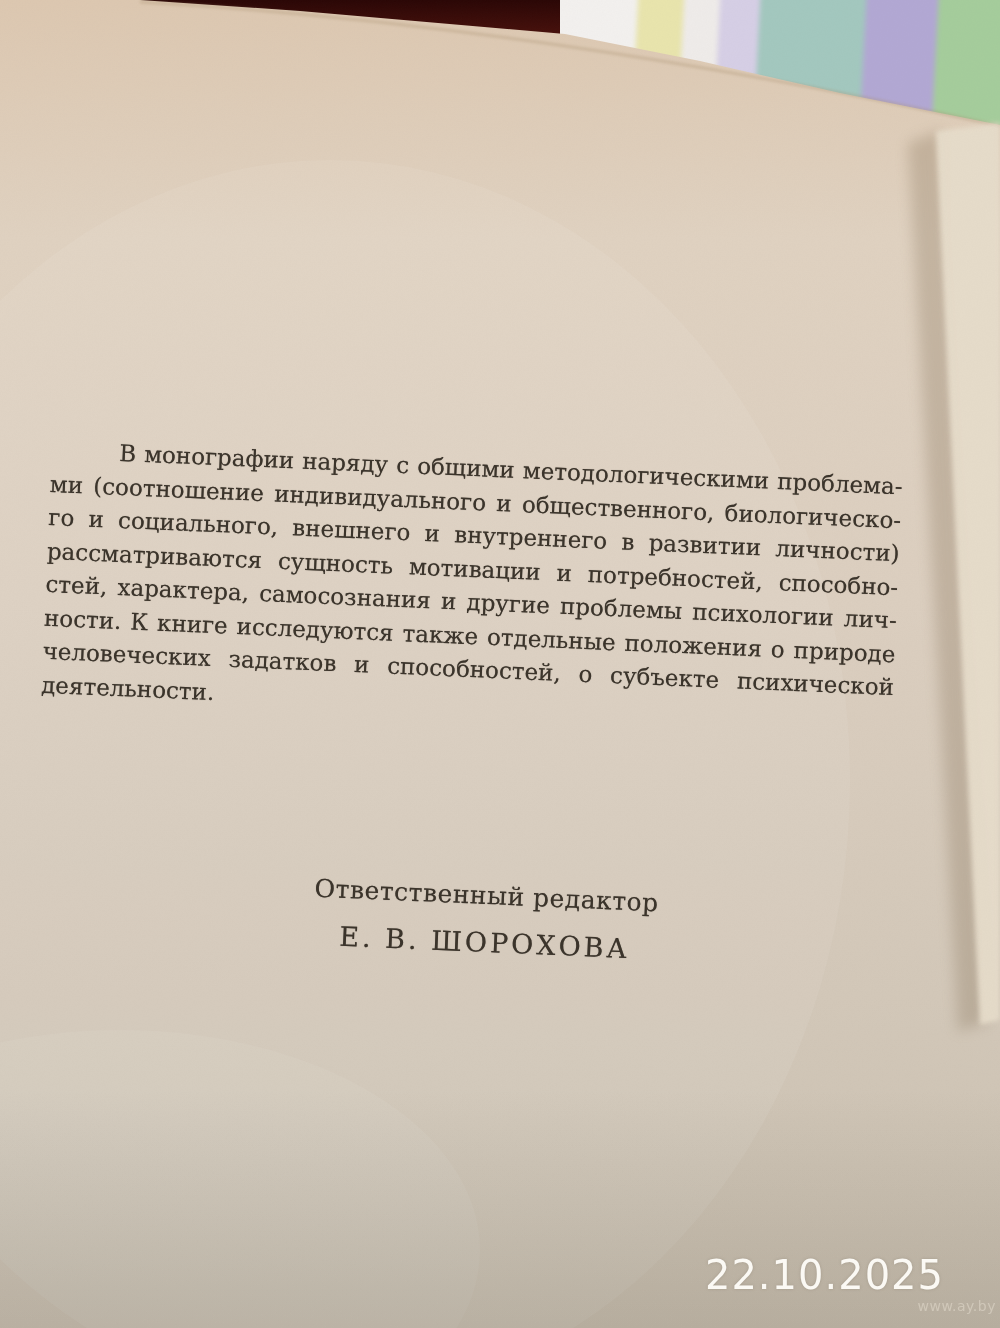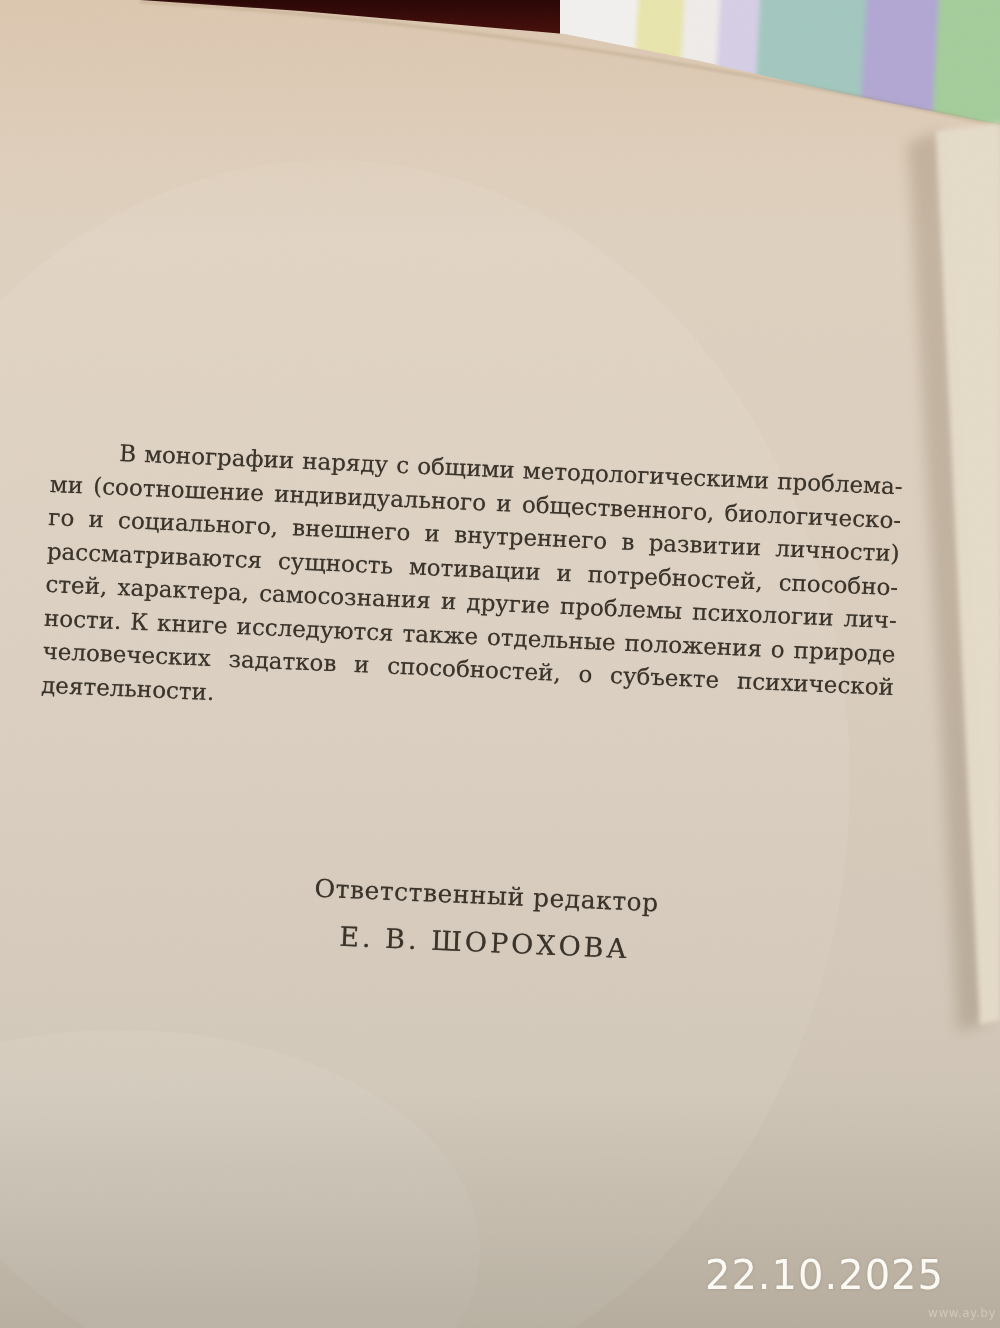--- a/index.html
+++ b/index.html
@@ -30,23 +30,23 @@
   
   .timestamp{
     position:absolute;right:34px;bottom:30px;
     font-family:"DejaVu Sans", sans-serif;
     font-size:40px;color:#fbf9f4;letter-spacing:1px;
     text-shadow:0 0 3px rgba(120,110,95,.35);
     display:flex;align-items:flex-end;
   }
   .ts-space{display:inline-block;width:22px;}
   .watermark{
-    position:absolute;right:4px;bottom:8px;
+    position:absolute;right:4px;bottom:14px;
     font-family:"DejaVu Sans", sans-serif;
-    font-size:12px;color:#d8d0c2;opacity:.75;letter-spacing:.5px;
+    font-size:14px;color:#d8d0c2;opacity:.75;letter-spacing:.5px;
   }
 </style>
 </head>
 <body>
 
 <div class="scene">
 
   <svg class="bg" viewBox="0 0 1000 1328" aria-hidden="true">
     <defs>
       <linearGradient id="pageGrad" x1="0" y1="0" x2="0" y2="1">

